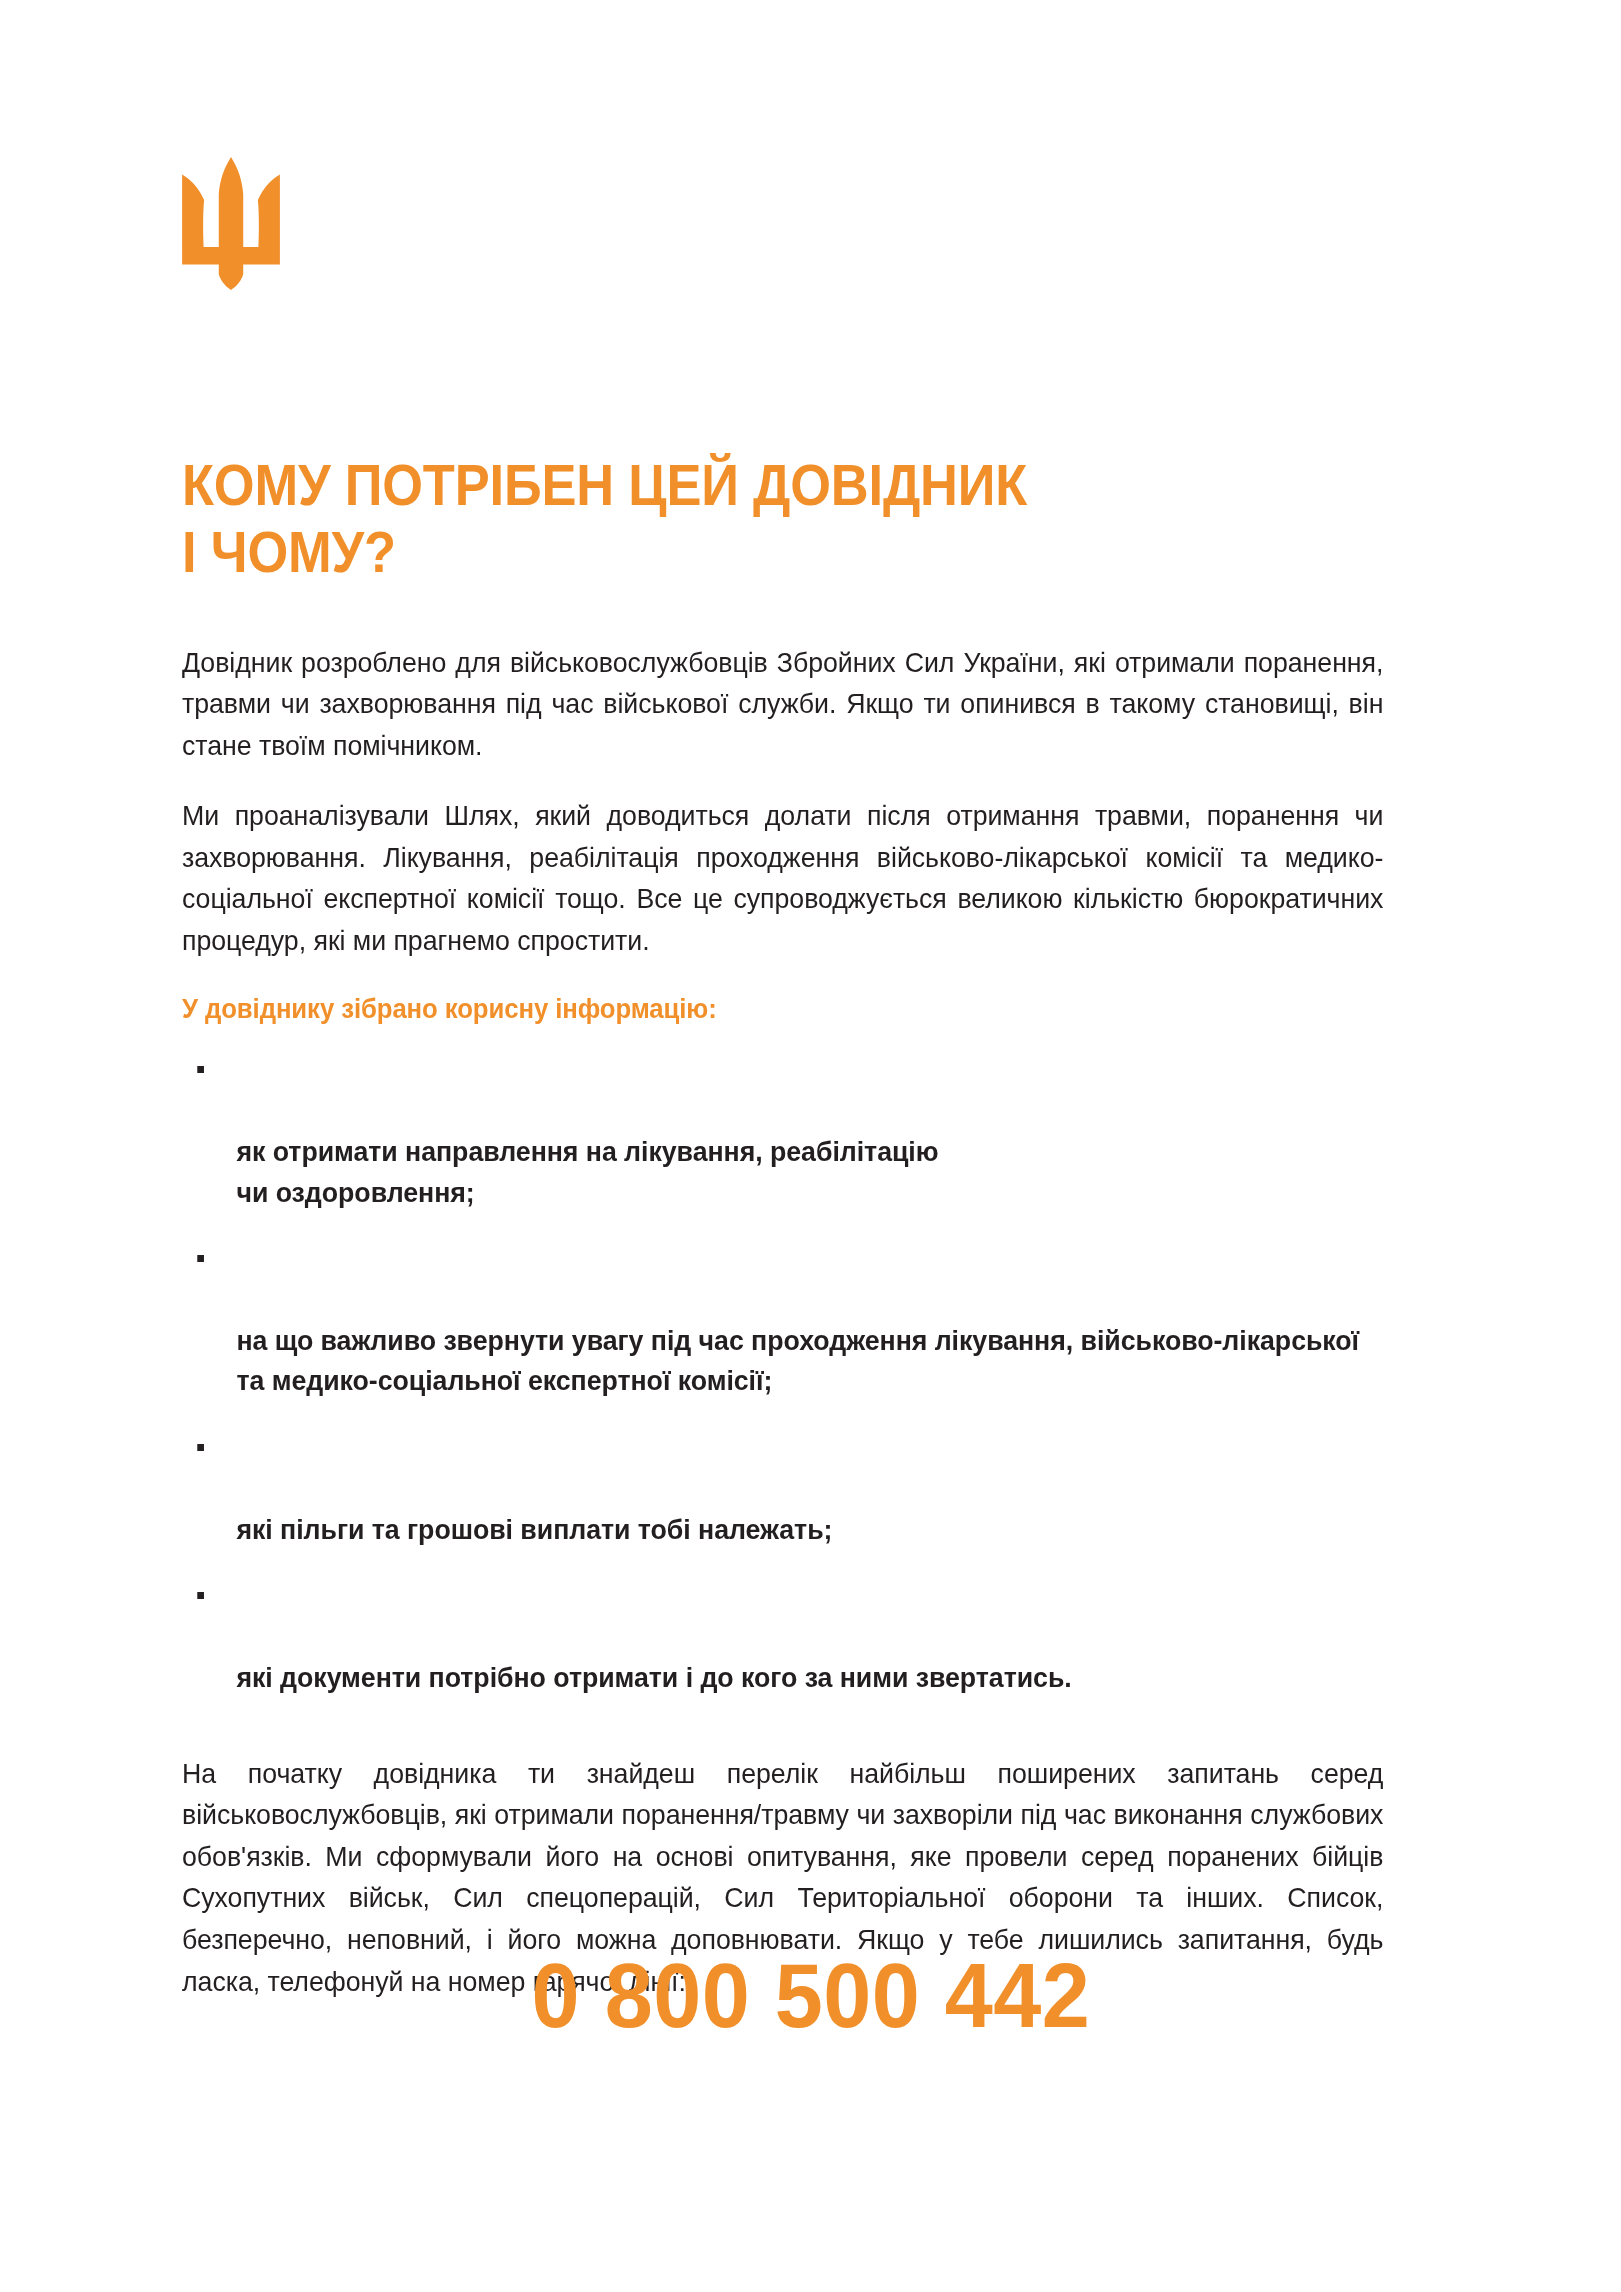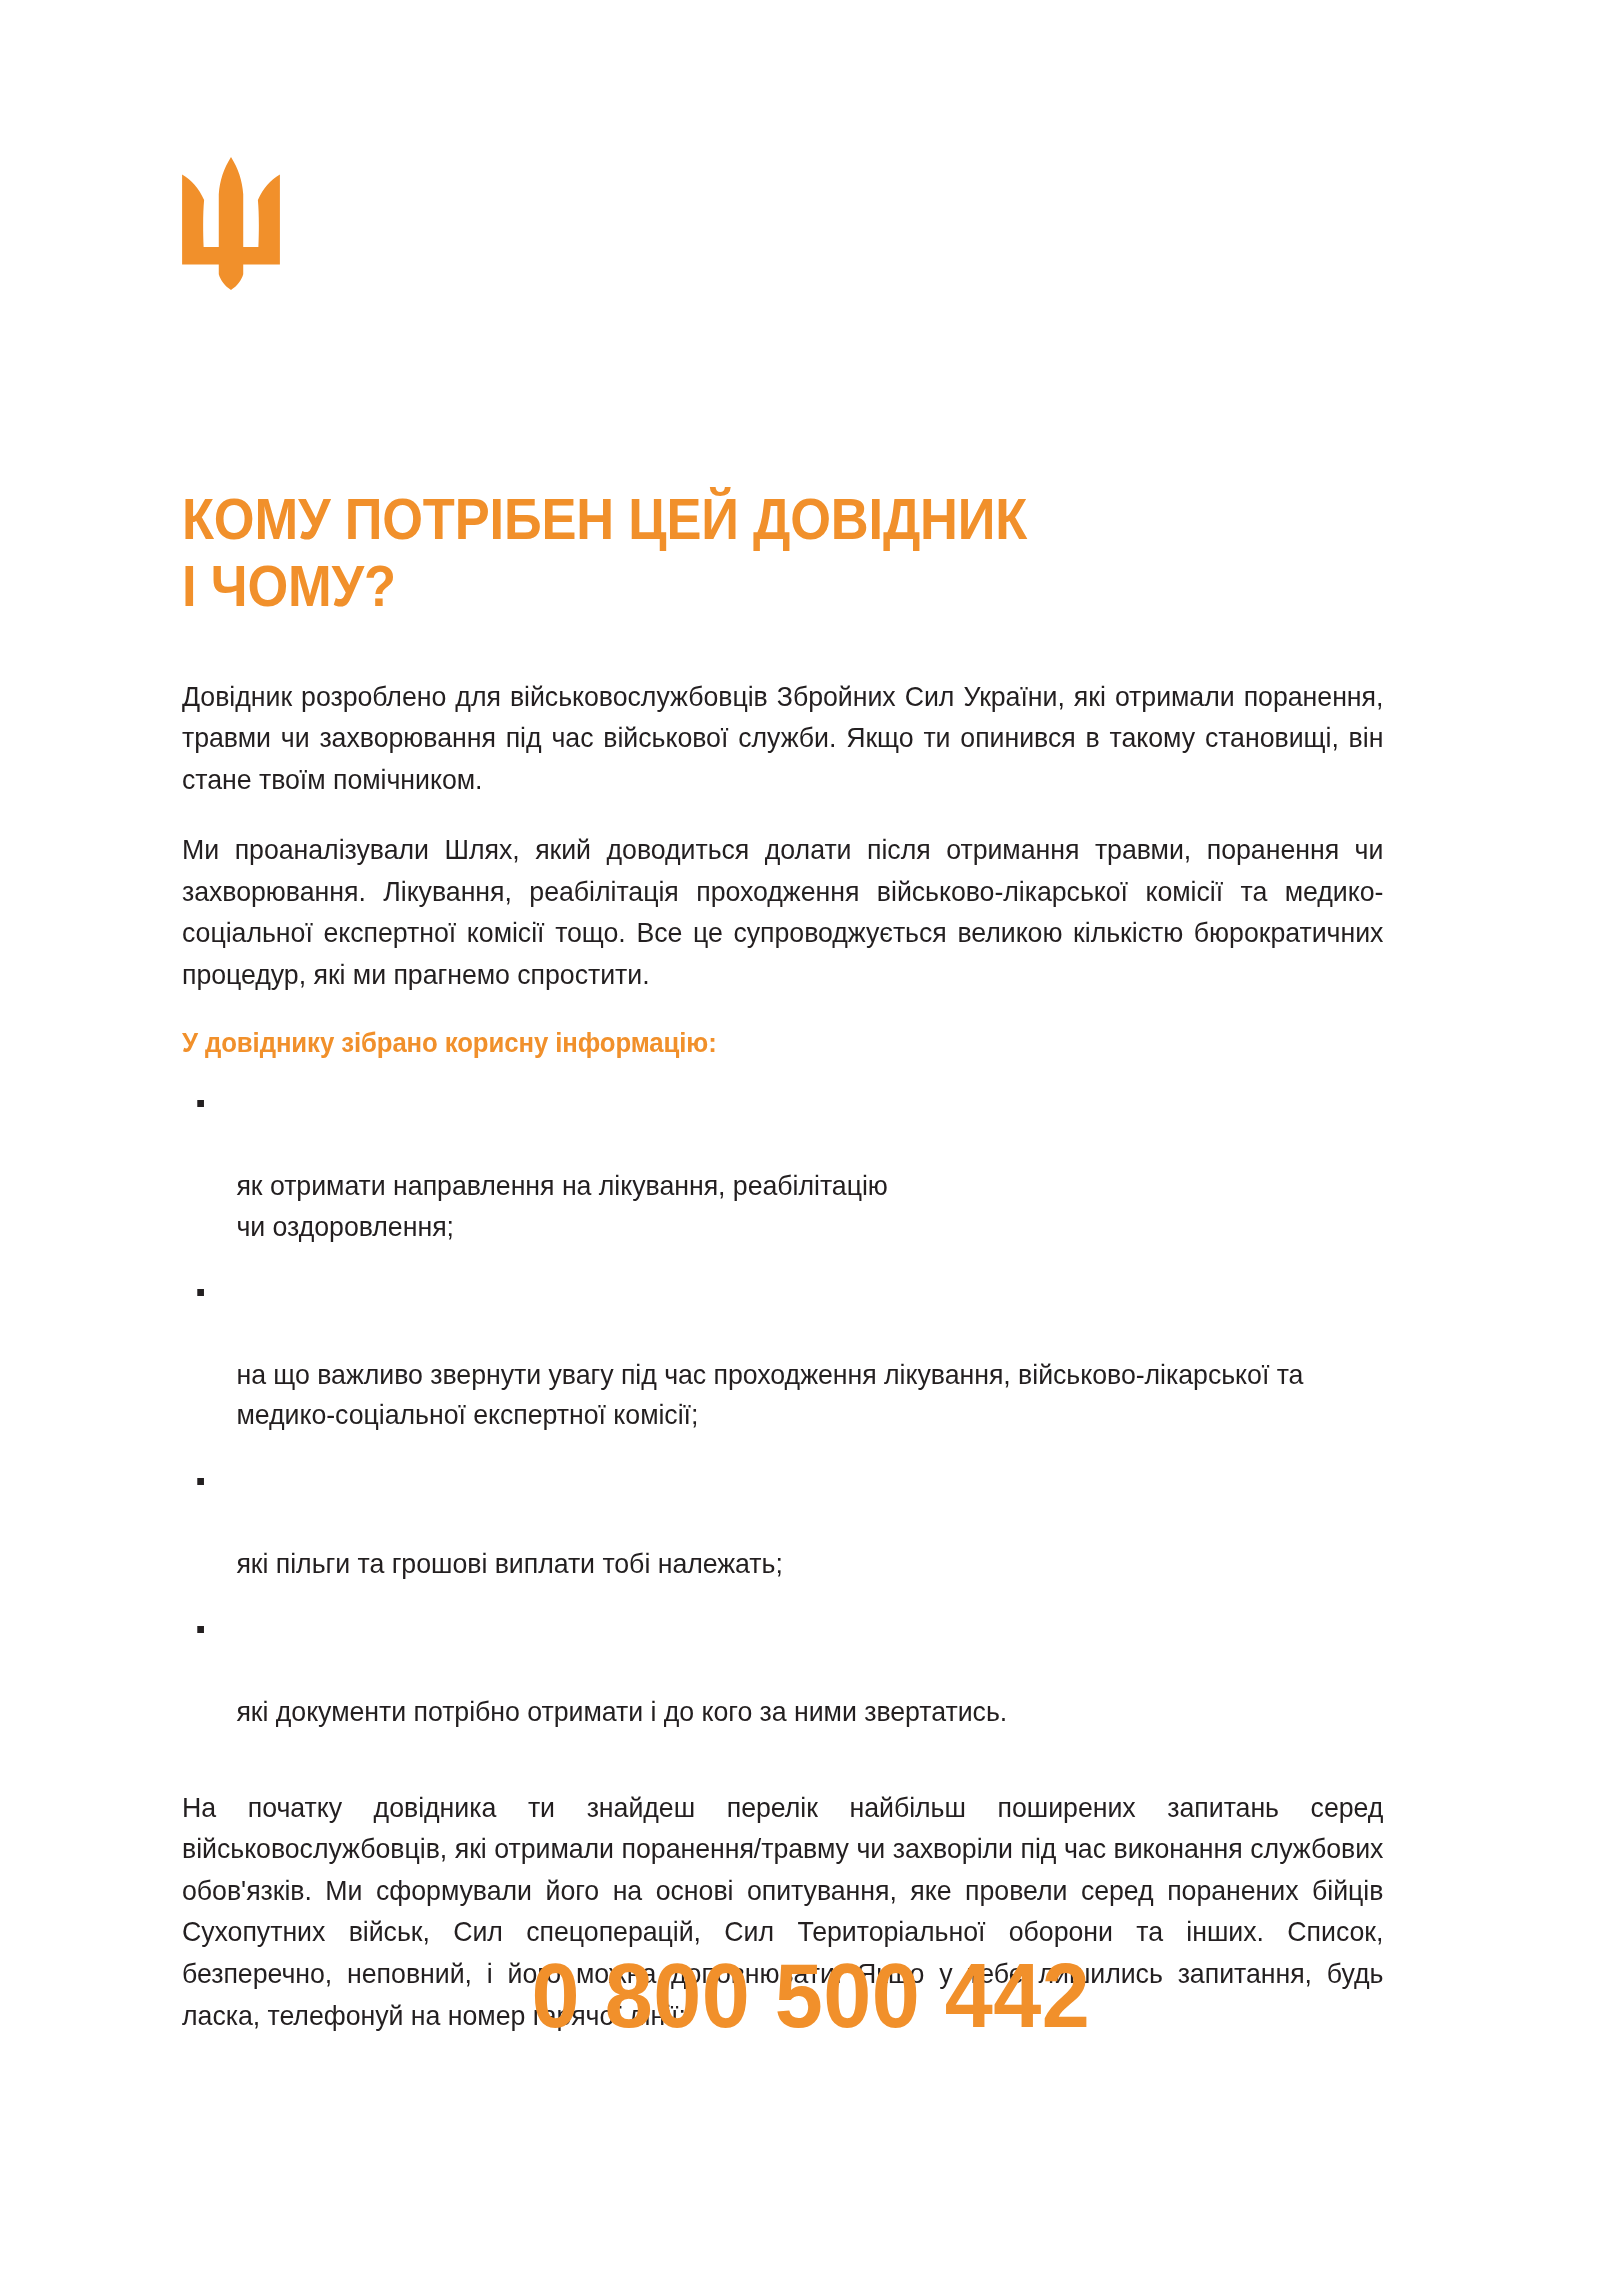--- a/index.html
+++ b/index.html
@@ -35,21 +35,21 @@
   .emblem-wrap svg {
     display: block;
     width: 100%;
     height: 100%;
   }
 
   
   .content {
     position: absolute;
     left: 182px;
-    top: 486px;
+    top: 452px;
     width: 1258px;
   }
 
   
   .headline {
     color: #F1902B;
     font-family: "Liberation Sans Narrow", "Liberation Sans", "DejaVu Sans Condensed", sans-serif;
     font-weight: 700;
     font-size: 57px;
     line-height: 1.18;
@@ -84,20 +84,21 @@
     transform: scaleX(0.94);
     transform-origin: left center;
     letter-spacing: -0.1px;
   }
 
   
   .bullets {
     list-style: none;
     margin: 0 0 29px 0;
     padding: 0;
+    font-weight: bold;
   }
   .bullets li {
     position: relative;
     padding-left: 57px;
     font-size: 28px;
     line-height: 1.44;
     margin-bottom: 27.4px;
     color: #231f20;
     transform: scaleX(0.955);
     transform-origin: left center;

